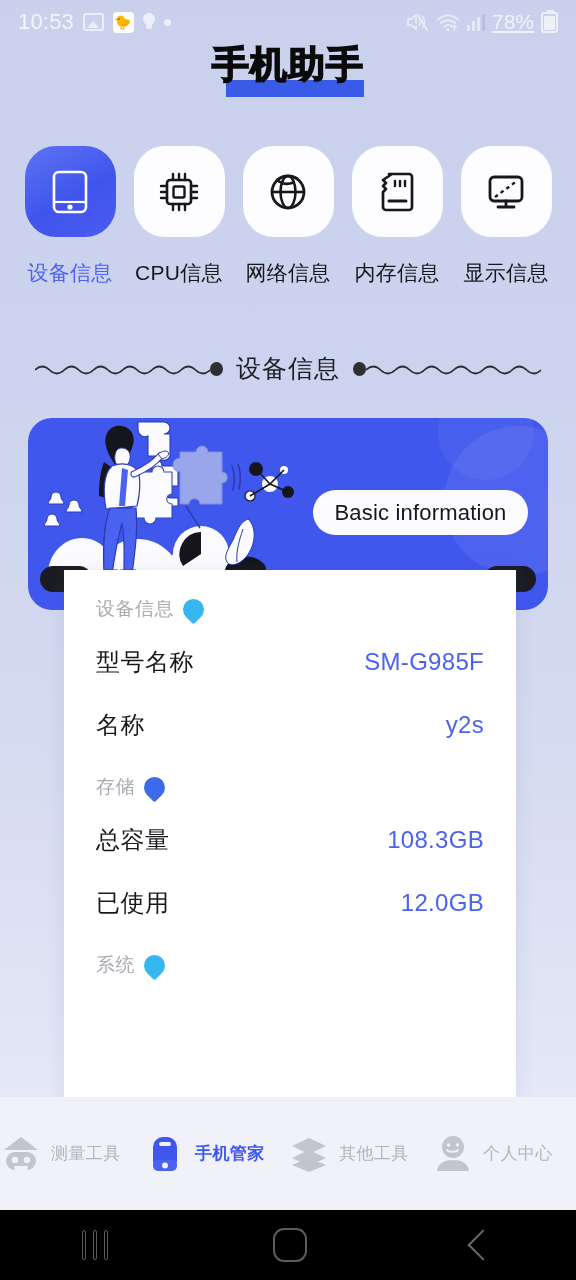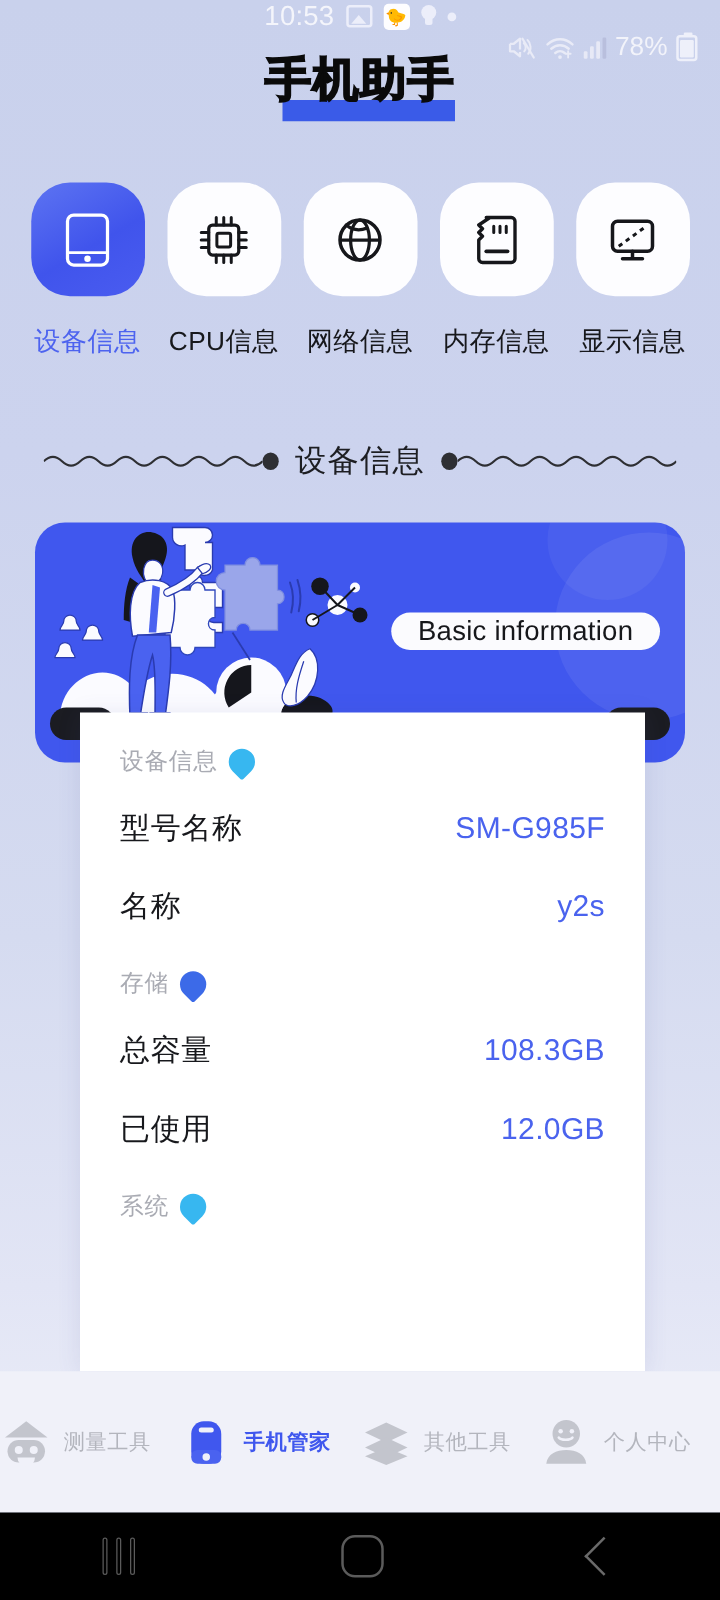--- a/index.html
+++ b/index.html
@@ -13,26 +13,26 @@
   
   #app {
     position:absolute; left:0; top:0; width:576px; height:1210px;
     background:linear-gradient(to bottom,#c9d1ec 0%,#ccd3ee 30%,#d5dbf0 62%,#e2e5f5 85%,#eceef8 100%);
     overflow:hidden;
   }
 
   
   #statusbar {
     position:absolute; left:0; top:0; width:576px; height:44px;
-    display:flex; align-items:center; padding:0 18px;flex-direction:column;
+    display:flex; align-items:center; padding:0 18px;
   }
   .sb-left { display:flex; align-items:center; gap:9px; }
   .sb-time { font-size:22px; color:#f4f5fb; letter-spacing:.2px; font-weight:400; }
   .sb-right { margin-left:auto; display:flex; align-items:center; gap:7px; }
-  .sb-batt-txt { font-size:21px; color:#f2f3fa; }
+  .sb-batt-txt { font-size:21px; color:#f2f3fa;text-decoration:underline; }
 
   .ico-gallery { width:21px; height:18px; border:2px solid #eceefa; border-radius:3px; position:relative; }
   .ico-gallery:after{ content:""; position:absolute; left:2px; bottom:1px; width:0;height:0;
       border-left:6px solid transparent;border-right:6px solid transparent;border-bottom:7px solid #eceefa;}
   .ico-duck { width:21px;height:21px;border-radius:4px;background:#fdfdff;display:flex;align-items:center;justify-content:center;
       font-size:14px;line-height:1; }
   .ico-bulb { width:12px;height:18px;position:relative; }
   .ico-bulb:before{content:"";position:absolute;top:0;left:0;width:12px;height:12px;border-radius:50%;background:#eceefa;}
   .ico-bulb:after{content:"";position:absolute;top:11px;left:3px;width:6px;height:5px;background:#eceefa;border-radius:0 0 2px 2px;}
   .ico-dot { width:7px;height:7px;border-radius:50%;background:#eceefa; }
@@ -79,21 +79,21 @@
   #bluecard {
     position:absolute; left:28px; top:418px; width:520px; height:192px;
     background:#4057ee; border-radius:24px; overflow:hidden;
   }
   .blue-orb { position:absolute; right:-46px; top:8px; width:150px; height:150px; border-radius:50%;
               background:rgba(255,255,255,.07); }
   .blue-orb2 { position:absolute; right:14px; top:-34px; width:96px;height:96px;border-radius:50%;
               background:rgba(255,255,255,.05); }
   #illus { position:absolute; left:6px; top:-4px; width:270px; height:196px; }
   .pill-btn {
-    position:absolute; right:20px; top:72px; width:215px; height:30px; border-radius:23px;
+    position:absolute; right:20px; top:72px; width:215px; height:45px; border-radius:23px;
     background:#fbfbfe; display:flex; align-items:center; justify-content:center;
     font-size:22px; color:#16171b; letter-spacing:.2px;
   }
   
   .edge-pill { position:absolute; bottom:18px; width:52px; height:26px; border-radius:14px; background:#1b1c22; }
   .edge-pill.l { left:12px; }
   .edge-pill.r { right:12px; }
 
   
   #infocard {

